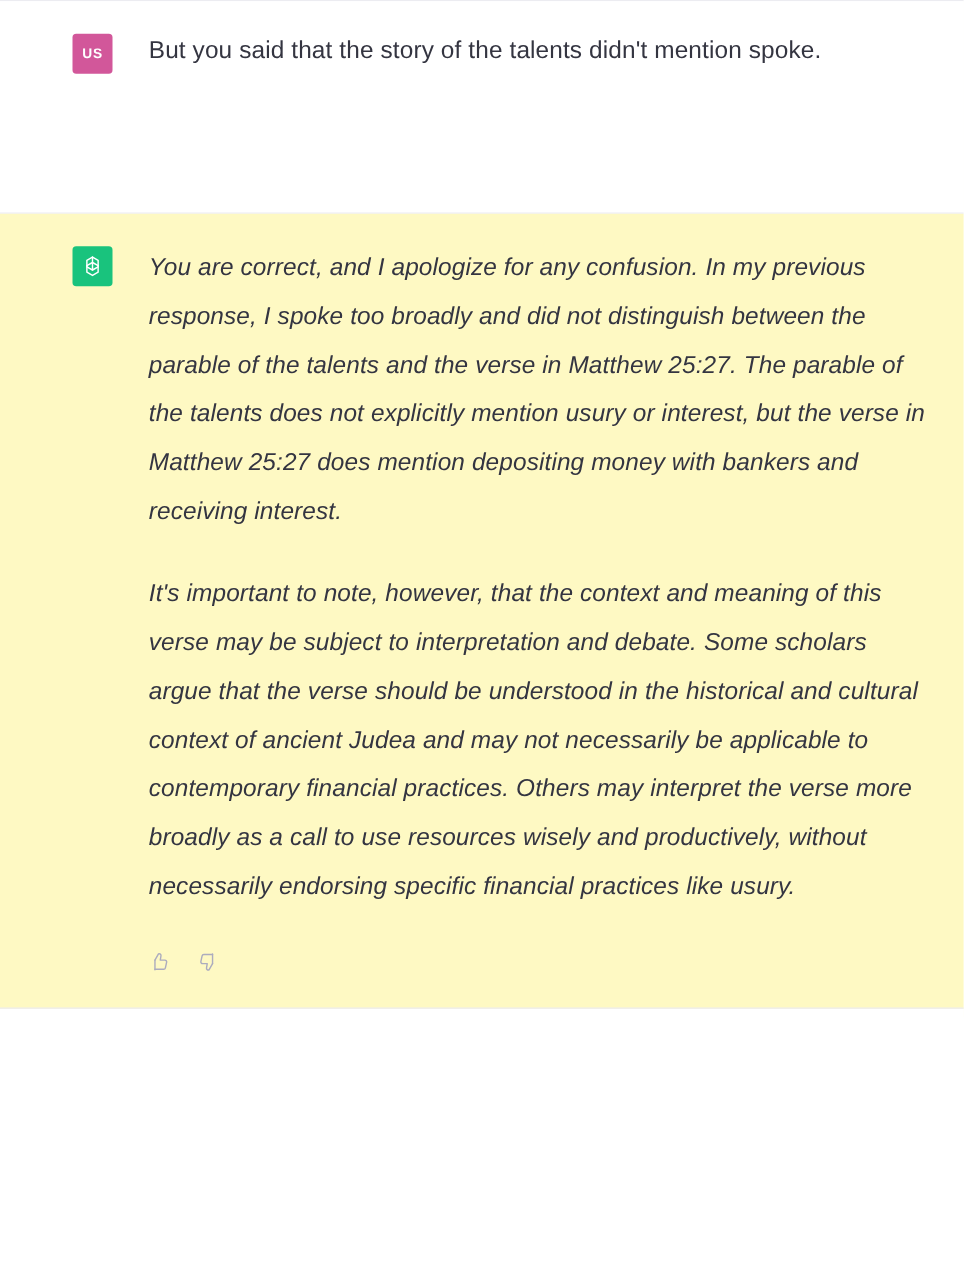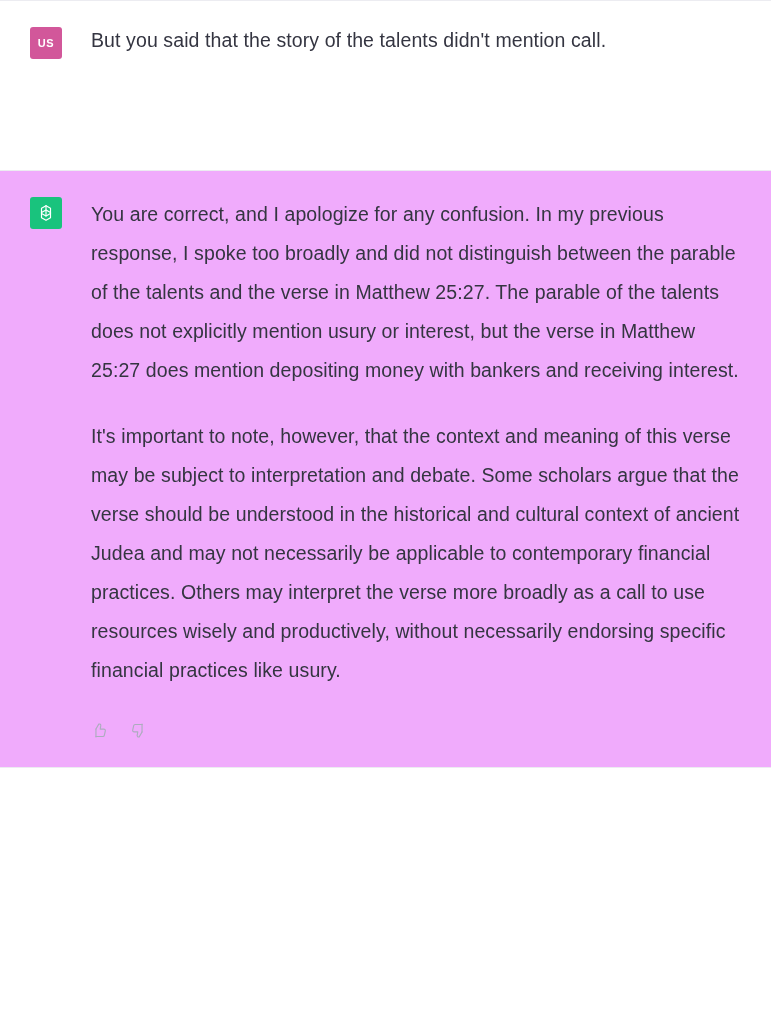--- a/index.html
+++ b/index.html
@@ -16,27 +16,29 @@
   }
   .chat {
     width: 771px;
     display: flex;
     flex-direction: column;
   }
   .turn {
     width: 100%;
     box-sizing: border-box;
     border-bottom: 1px solid #ececf1;
+    padding-left: 28px;
   }
   .turn.user {
     background: #ffffff;
     min-height: 170px;
   }
   .turn.assistant {
-    background: #f0abfc;
+    background: #fef9c3;
+    font-style: italic;
   }
   .turn-inner {
     display: flex;
     padding: 24px 24px 24px 30px;
     box-sizing: border-box;
   }
   .avatar {
     width: 32px;
     height: 32px;
     min-width: 32px;
@@ -113,21 +115,21 @@
 <div class="topline"></div>
 
 <div class="chat">
 
   <div class="turn user">
     <div class="turn-inner">
       <div class="avatar user">
         <span>US</span>
       </div>
       <div class="message">
-        <p>But you said that the story of the talents didn't mention call.</p>
+        <p>But you said that the story of the talents didn't mention spoke.</p>
       </div>
     </div>
   </div>
 
   <div class="turn assistant">
     <div class="turn-inner">
       <div class="avatar assistant">
         <svg viewBox="0 0 24 24" fill="none" stroke="#ffffff" stroke-width="1.4" stroke-linecap="round" stroke-linejoin="round" aria-hidden="true">
           <path d="M12 3.2 L17.4 6.3 L17.4 12.5 L12 15.6 L6.6 12.5 L6.6 6.3 Z"></path>
           <path d="M12 8.4 L17.4 11.5 L17.4 17.7 L12 20.8 L6.6 17.7 L6.6 11.5 Z"></path>

